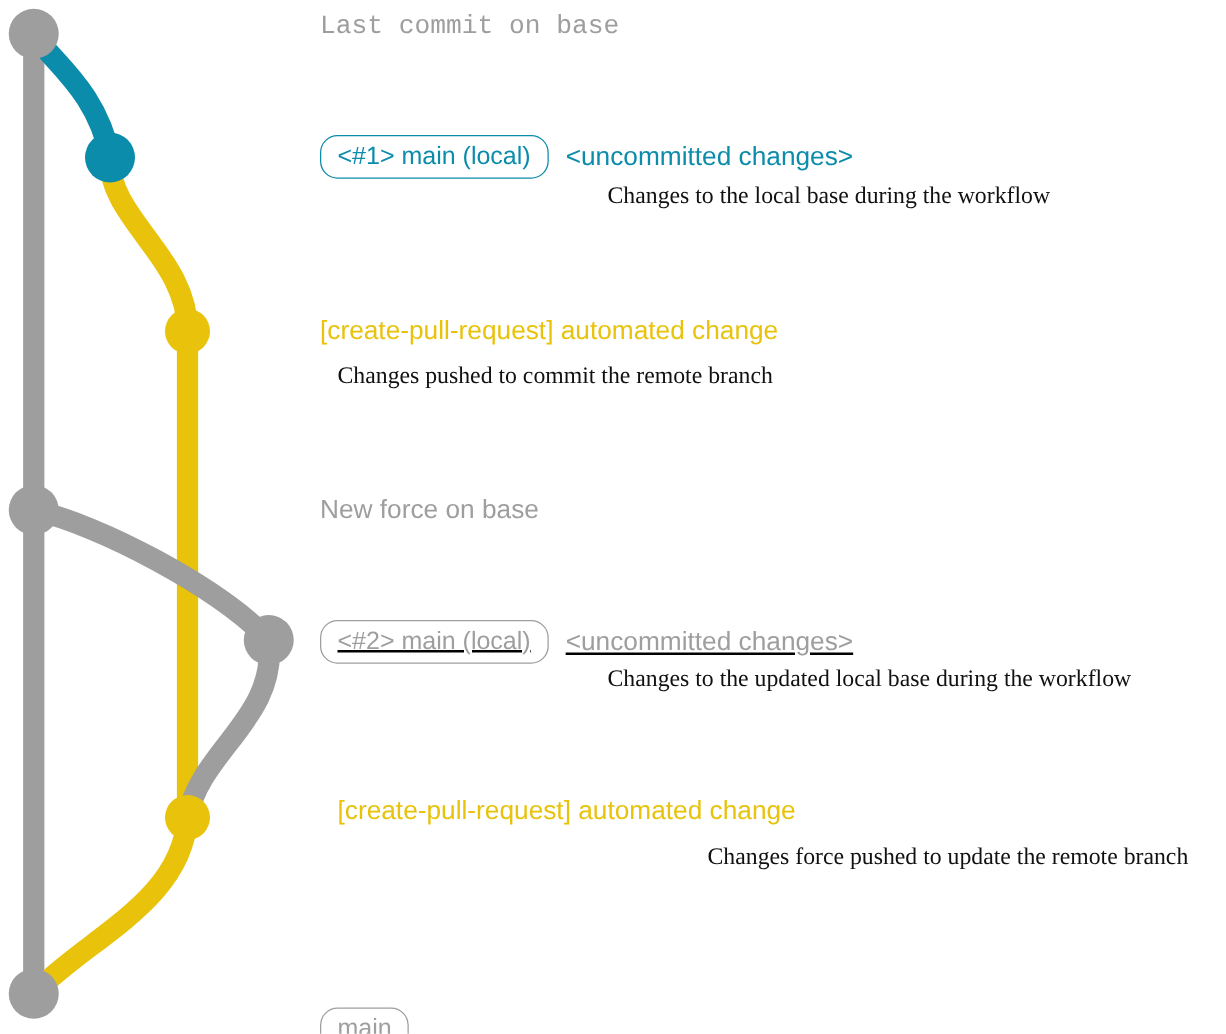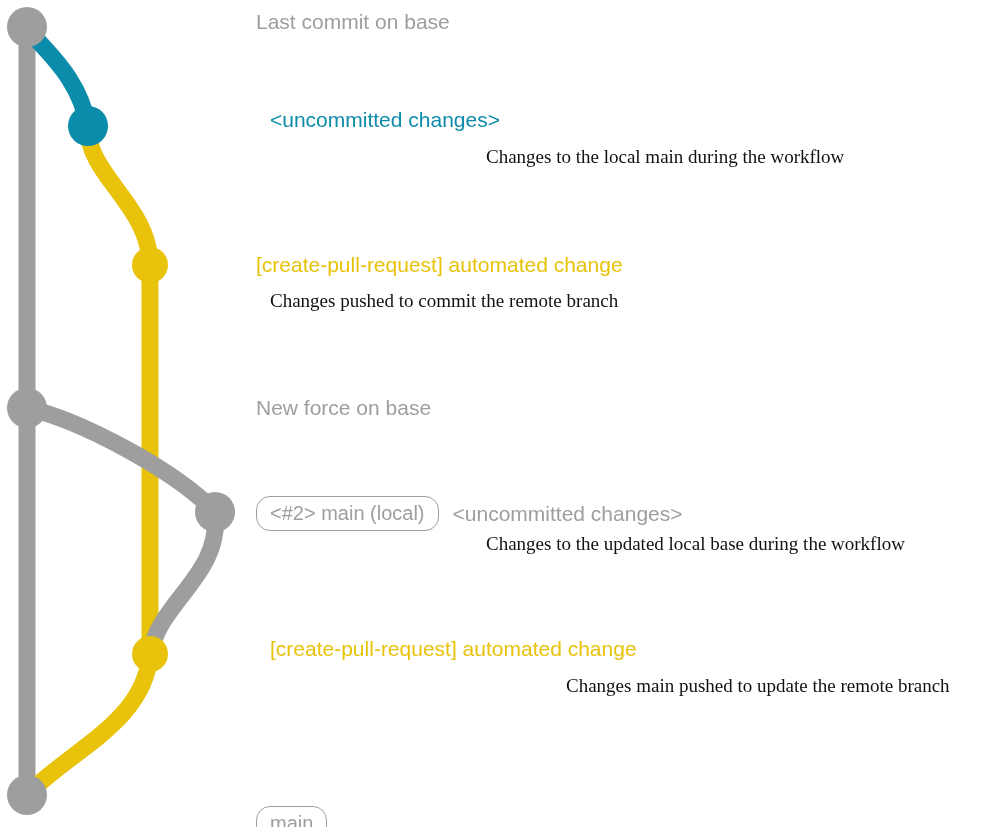--- a/index.html
+++ b/index.html
@@ -90,44 +90,45 @@
 
   <circle cx="27" cy="27" r="20" fill="#9e9e9e"></circle>
   <circle cx="88" cy="126" r="20" fill="#0c8cab"></circle>
   <circle cx="150" cy="265" r="18" fill="#e8c20b"></circle>
   <circle cx="27" cy="408" r="20" fill="#9e9e9e"></circle>
   <circle cx="215" cy="512" r="20" fill="#9e9e9e"></circle>
   <circle cx="150" cy="654" r="18" fill="#e8c20b"></circle>
   <circle cx="27" cy="795" r="20" fill="#9e9e9e"></circle>
 </svg>
 
-<div class="row" style="left:256px; top:10px;">
+<div class="row" style="left:256px; top:10px;font-family:Liberation Mono, monospace;">
   <span class="headline gray">Last commit on base</span>
 </div>
 
 <div class="row" style="left:256px; top:108px;">
+  <span class="pill teal">&lt;#1&gt; main (local)</span>
   <span class="headline teal gap-after-pill">&lt;uncommitted changes&gt;</span>
 </div>
-<div class="subtext" style="left:486px; top:146px;">Changes to the local main during the workflow</div>
+<div class="subtext" style="left:486px; top:146px;">Changes to the local base during the workflow</div>
 
 <div class="row" style="left:256px; top:253px;">
   <span class="headline yellow">[create-pull-request] automated change</span>
 </div>
 <div class="subtext" style="left:270px; top:290px;">Changes pushed to commit the remote branch</div>
 
 <div class="row" style="left:256px; top:396px;">
   <span class="headline gray">New force on base</span>
 </div>
 
-<div class="row" style="left:256px; top:496px;">
+<div class="row" style="left:256px; top:496px;text-decoration:underline;">
   <span class="pill gray">&lt;#2&gt; main (local)</span>
   <span class="headline gray gap-after-pill">&lt;uncommitted changes&gt;</span>
 </div>
 <div class="subtext" style="left:486px; top:533px;">Changes to the updated local base during the workflow</div>
 
 <div class="row" style="left:256px; top:637px;">
   <span class="headline yellow gap-after-pill">[create-pull-request] automated change</span>
 </div>
-<div class="subtext" style="left:566px; top:675px;">Changes main pushed to update the remote branch</div>
+<div class="subtext" style="left:566px; top:675px;">Changes force pushed to update the remote branch</div>
 
 <div class="row" style="left:256px; top:806px;">
   <span class="pill gray">main</span>
 </div>
 
 </body></html>

